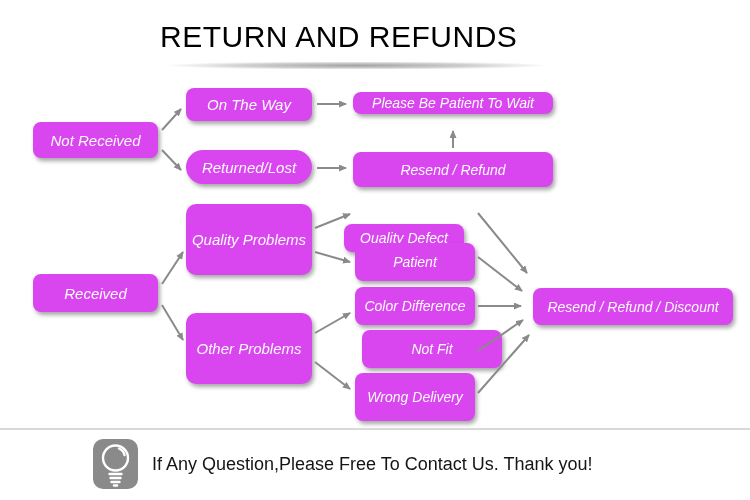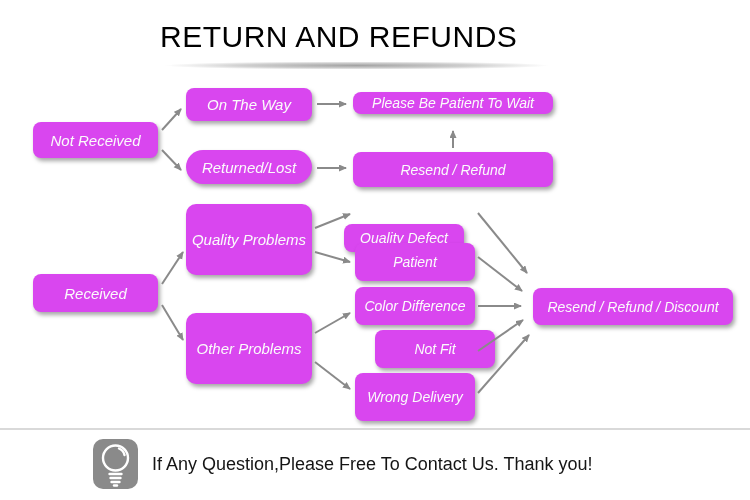--- a/index.html
+++ b/index.html
@@ -36,21 +36,21 @@
   <div class="node small" style="left:353px;top:92px;width:200px;height:22px;">Please Be Patient To Wait</div>
   <div class="node small" style="left:353px;top:152px;width:200px;height:35px;">Resend / Refund</div>
 
   <div class="node" style="left:33px;top:274px;width:125px;height:38px;">Received</div>
   <div class="node big" style="left:186px;top:204px;width:126px;height:71px;">Quality Problems</div>
   <div class="node big" style="left:186px;top:313px;width:126px;height:71px;">Other Problems</div>
 
   <div class="node small" style="left:344px;top:200px;width:120px;height:28px;margin-top:24px;">Quality Defect</div>
   <div class="node small" style="left:355px;top:243px;width:120px;height:38px;">Patient</div>
   <div class="node small" style="left:355px;top:287px;width:120px;height:38px;">Color Difference</div>
-  <div class="node small" style="left:375px;top:330px;width:120px;height:38px;">Not Fit</div>
+  <div class="node small" style="left:362px;top:330px;width:140px;height:38px;">Not Fit</div>
   <div class="node small" style="left:355px;top:373px;width:120px;height:48px;">Wrong Delivery</div>
 
   <div class="node small" style="left:533px;top:288px;width:200px;height:37px;">Resend / Refund / Discount</div>
 
   <svg id="arrows" width="750" height="500">
     <defs>
       <marker id="ah" markerWidth="9" markerHeight="8" refX="7" refY="3.5" orient="auto" markerUnits="userSpaceOnUse">
         <path d="M0,0 L8,3.5 L0,7 Z" fill="#8a8a8a"></path>
       </marker>
     </defs>

